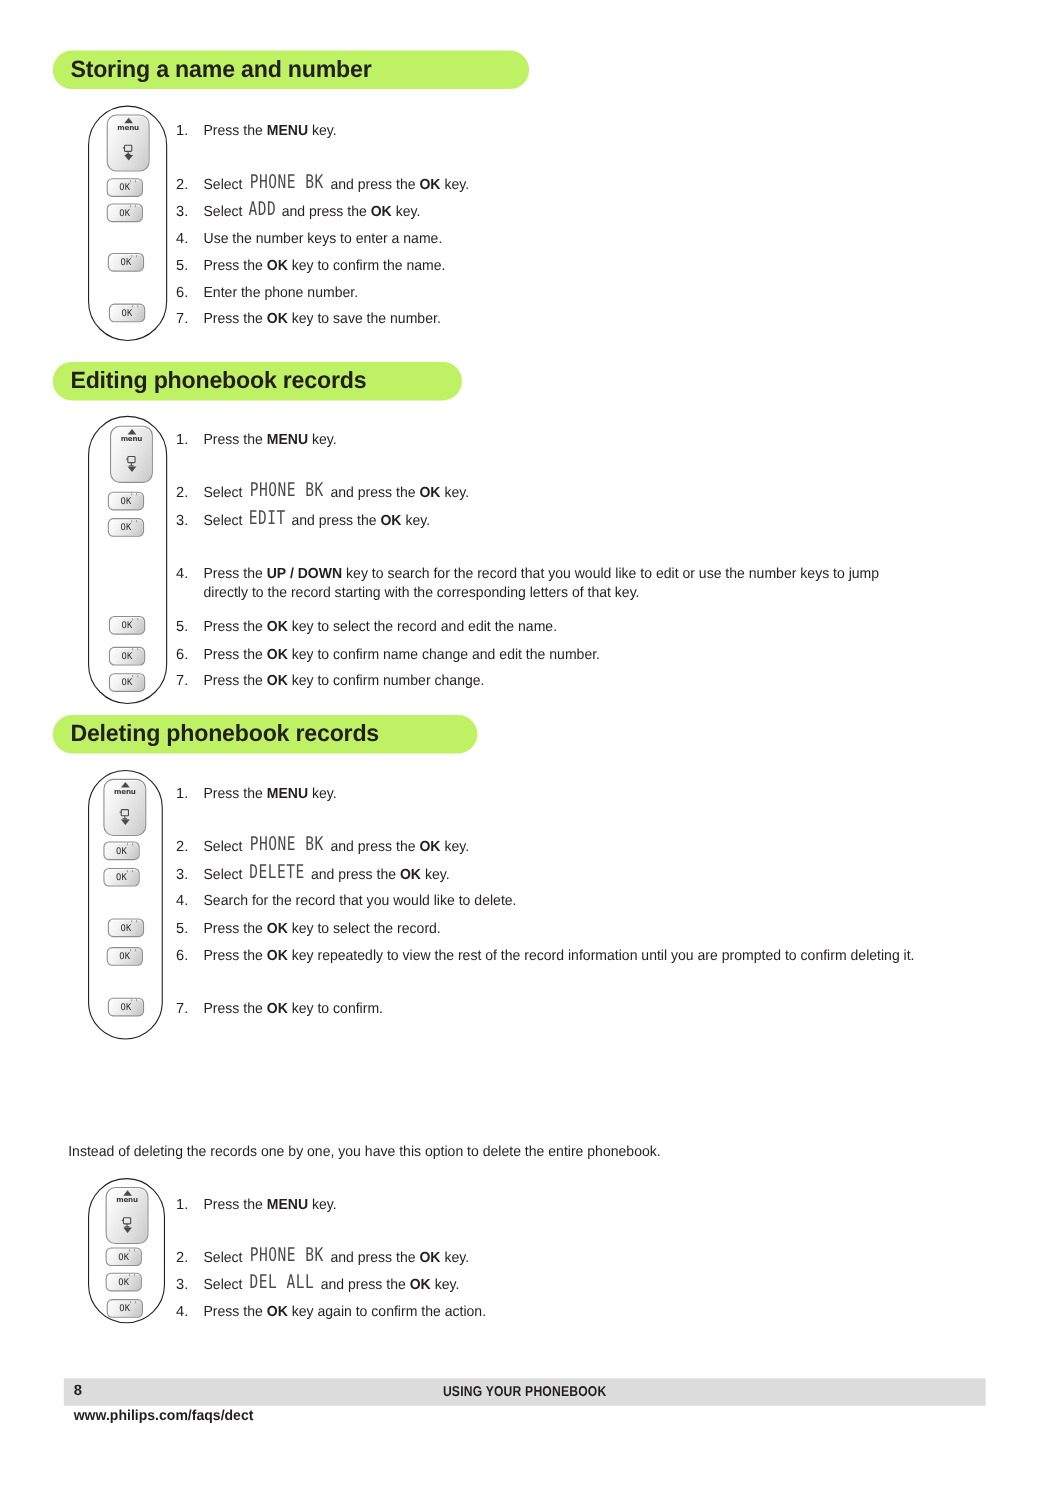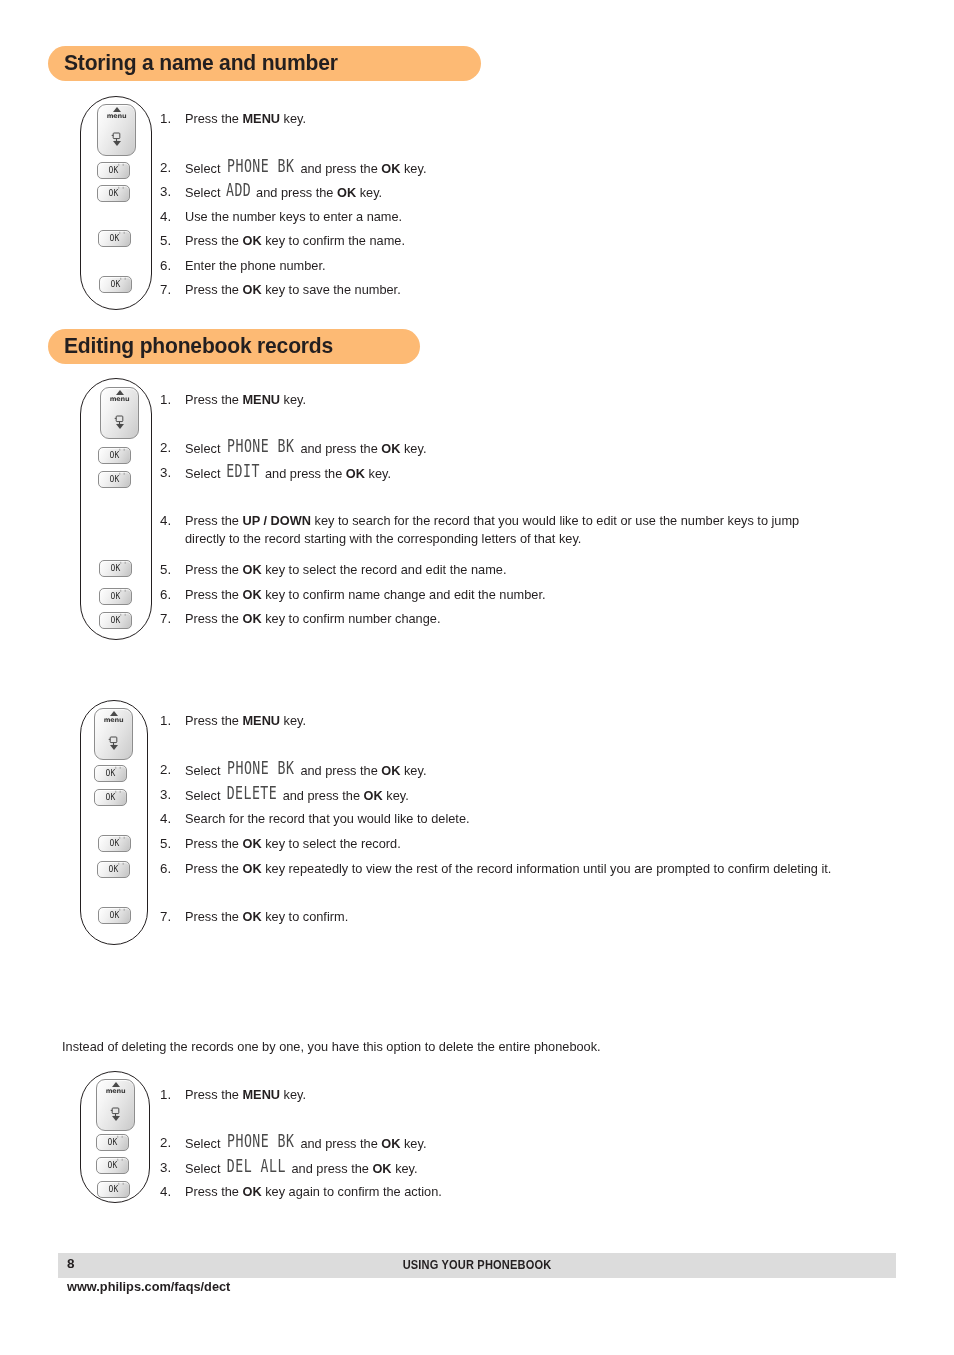--- a/index.html
+++ b/index.html
@@ -19,21 +19,21 @@
   .page {
     position: absolute;
     left: 0; top: 0;
     width: 954px;
     height: 1355px;
   }
 
   
   .section-heading {
     position: absolute;
-    background: #fdba74;
+    background: #bef264;
     border-radius: 22px;
     height: 35px;
     display: flex;
     align-items: center;
     padding: 0 22px 0 16px;
     box-sizing: border-box;
   }
   .section-heading .htext {
     font-size: 21.5px;
     font-weight: bold;
@@ -323,20 +323,23 @@
       <span class="txt"><span>Press the </span><b>OK</b><span> key to select the record and edit the name.</span></span>
     </div>
     <div class="step" style="left: 160px; top: 586px; width: 500px;">
       <span class="num">6.</span>
       <span class="txt"><span>Press the </span><b>OK</b><span> key to confirm name change and edit the number.</span></span>
     </div>
     <div class="step" style="left: 160px; top: 610px; width: 500px;">
       <span class="num">7.</span>
       <span class="txt"><span>Press the </span><b>OK</b><span> key to confirm number change.</span></span>
     </div>
+    <div class="section-heading" style="left: 48px; top: 650px; width: 386px;">
+      <span class="htext">Deleting phonebook records</span>
+    </div>
     <div class="keycol" style="left: 80px; top: 700px; width: 68px; height: 245px;"></div>
     <div class="navkey" style="left: 94px; top: 708px;">
       <div class="tri-up"></div>
       <div class="menu-label">menu</div>
       <div class="pb-icon"><svg width="11" height="11" viewBox="0 0 11 11">
           <rect x="2.2" y="1" width="6.6" height="5.6" rx="0.8" fill="none" stroke="#4a4a4a" stroke-width="1"></rect>
           <line x1="2.2" y1="3.4" x2="0.7" y2="3.4" stroke="#4a4a4a" stroke-width="1"></line>
           <line x1="5.5" y1="6.6" x2="5.5" y2="9.2" stroke="#4a4a4a" stroke-width="1"></line>
           <line x1="3.4" y1="9.4" x2="7.6" y2="9.4" stroke="#4a4a4a" stroke-width="1.1"></line>
         </svg></div>

